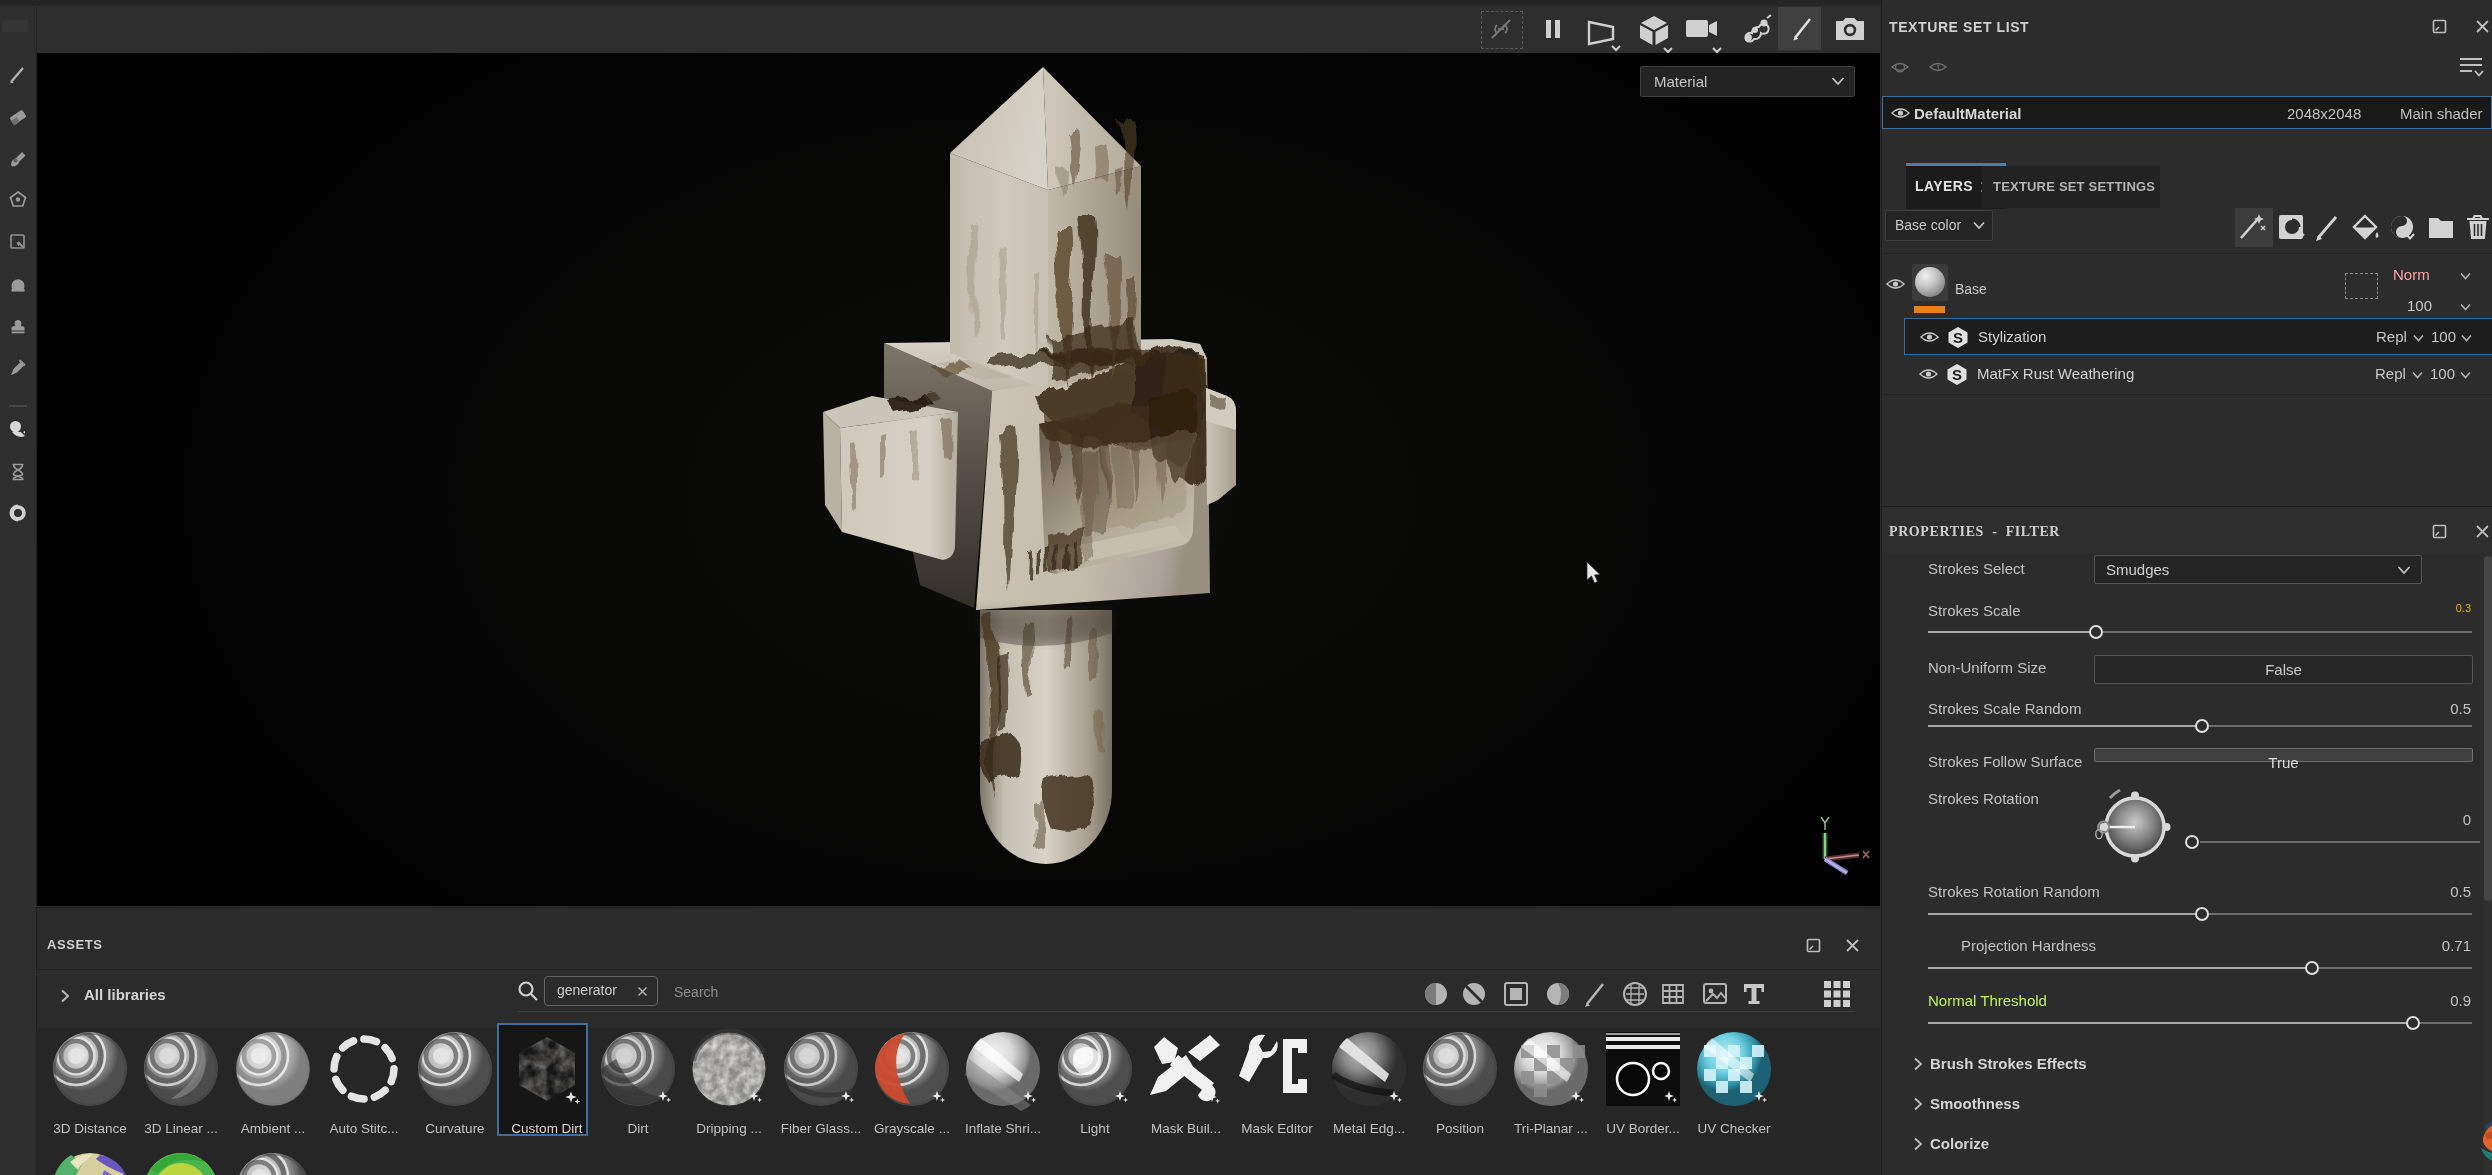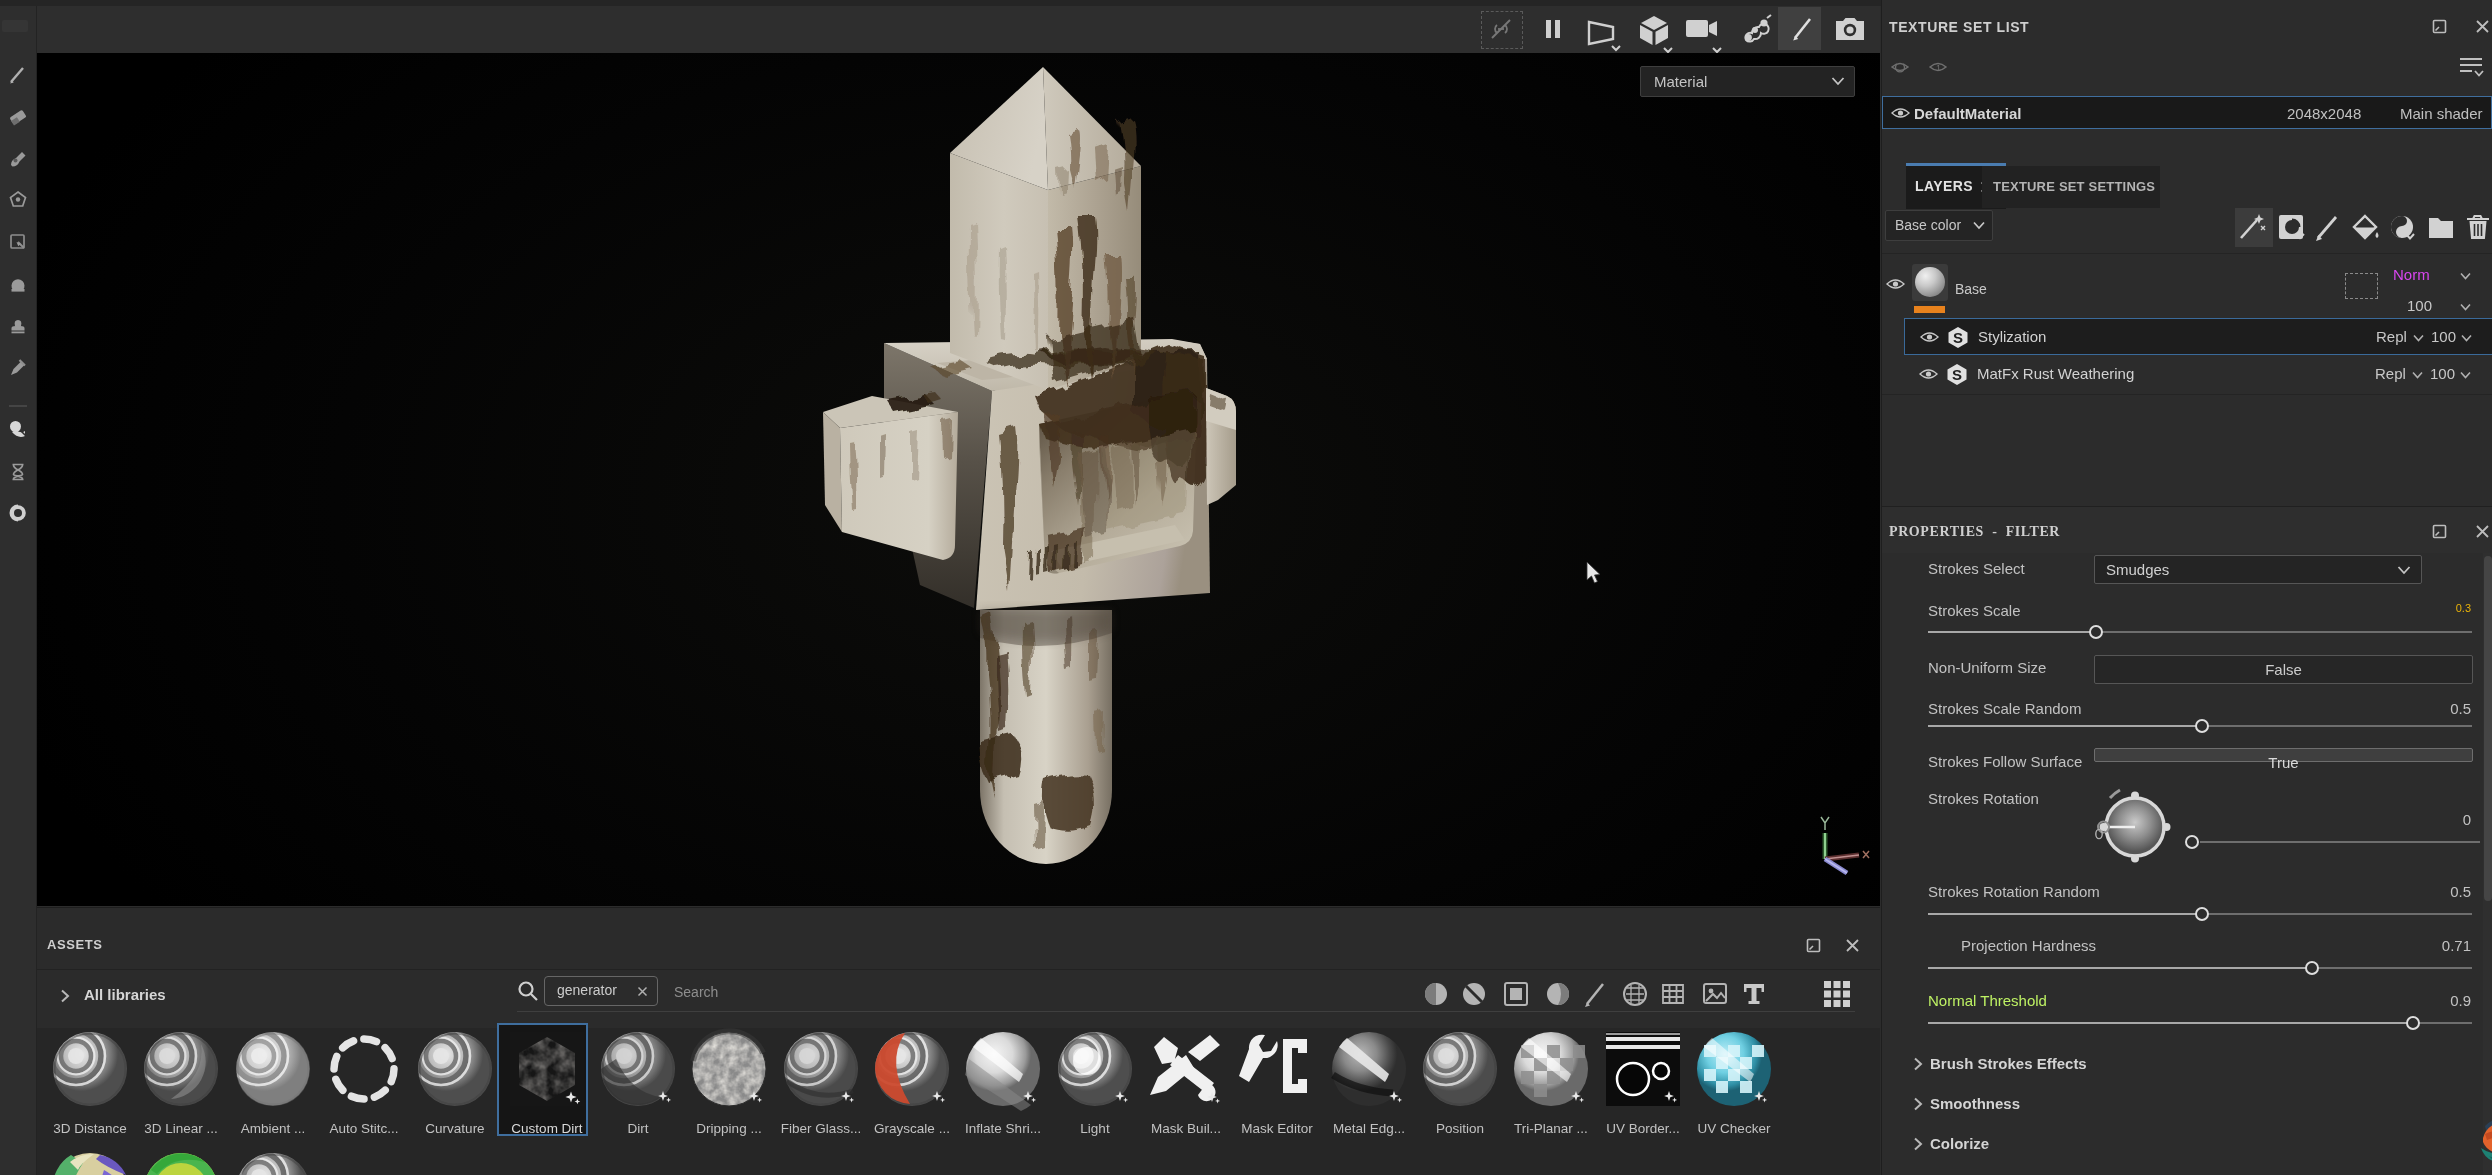--- a/index.html
+++ b/index.html
@@ -754,21 +754,21 @@
  <svg class="abs" style="left:4px;top:277px" width="19" height="14" viewBox="0 0 19 14" fill="none" stroke="#c8c8c8" stroke-width="1.4">
       <path d="M1 7 Q9.5 -1 18 7 Q9.5 15 1 7 Z"></path>
       <circle cx="9.5" cy="7" r="2.6" fill="#c8c8c8" stroke="none"></circle>
     </svg>
  <div class="abs" style="left:30px;top:264px;width:36px;height:37px;background:#3b3b3b;border-radius:3px;">
    <div class="abs" style="left:3px;top:3px;width:30px;height:30px;border-radius:50%;background:radial-gradient(circle at 35% 30%, #f0f0f0 0%, #c9c9c9 35%, #8a8a8a 75%, #606060 100%);"></div>
  </div>
  <span class="abs" style="left:73px;top:281px;font-size:14px;color:#c8c8c8;">Base</span>
  <div class="abs" style="left:32px;top:306px;width:31px;height:7px;background:#e8821d;"></div>
  <div class="abs" style="left:463px;top:273px;width:33px;height:26px;border:1px dashed #8a8a8a;box-sizing:border-box;"></div>
- <span class="abs" style="left:511px;top:266px;font-size:15px;color:#d946ef;">Norm</span>
+ <span class="abs" style="left:511px;top:266px;font-size:15px;color:#fca5a5;">Norm</span>
  <svg class="abs" style="left:578px;top:272px" width="11" height="8" viewBox="0 0 11 8">
       <path d="M1 1.5 L5.5 6.5 L10 1.5" stroke="#b0b0b0" stroke-width="1.6" fill="none"></path>
     </svg>
  <span class="abs" style="left:525px;top:297px;font-size:15px;color:#c8c8c8;">100</span>
  <svg class="abs" style="left:578px;top:303px" width="11" height="8" viewBox="0 0 11 8">
       <path d="M1 1.5 L5.5 6.5 L10 1.5" stroke="#b0b0b0" stroke-width="1.6" fill="none"></path>
     </svg>
 
  <div class="abs" style="left:22px;top:318px;width:589px;height:37px;background:#1d1d1d;border:1px solid #3a6a9a;box-sizing:border-box;">
    <svg class="abs" style="left:15px;top:11px" width="19" height="14" viewBox="0 0 19 14" fill="none" stroke="#c8c8c8" stroke-width="1.4">

